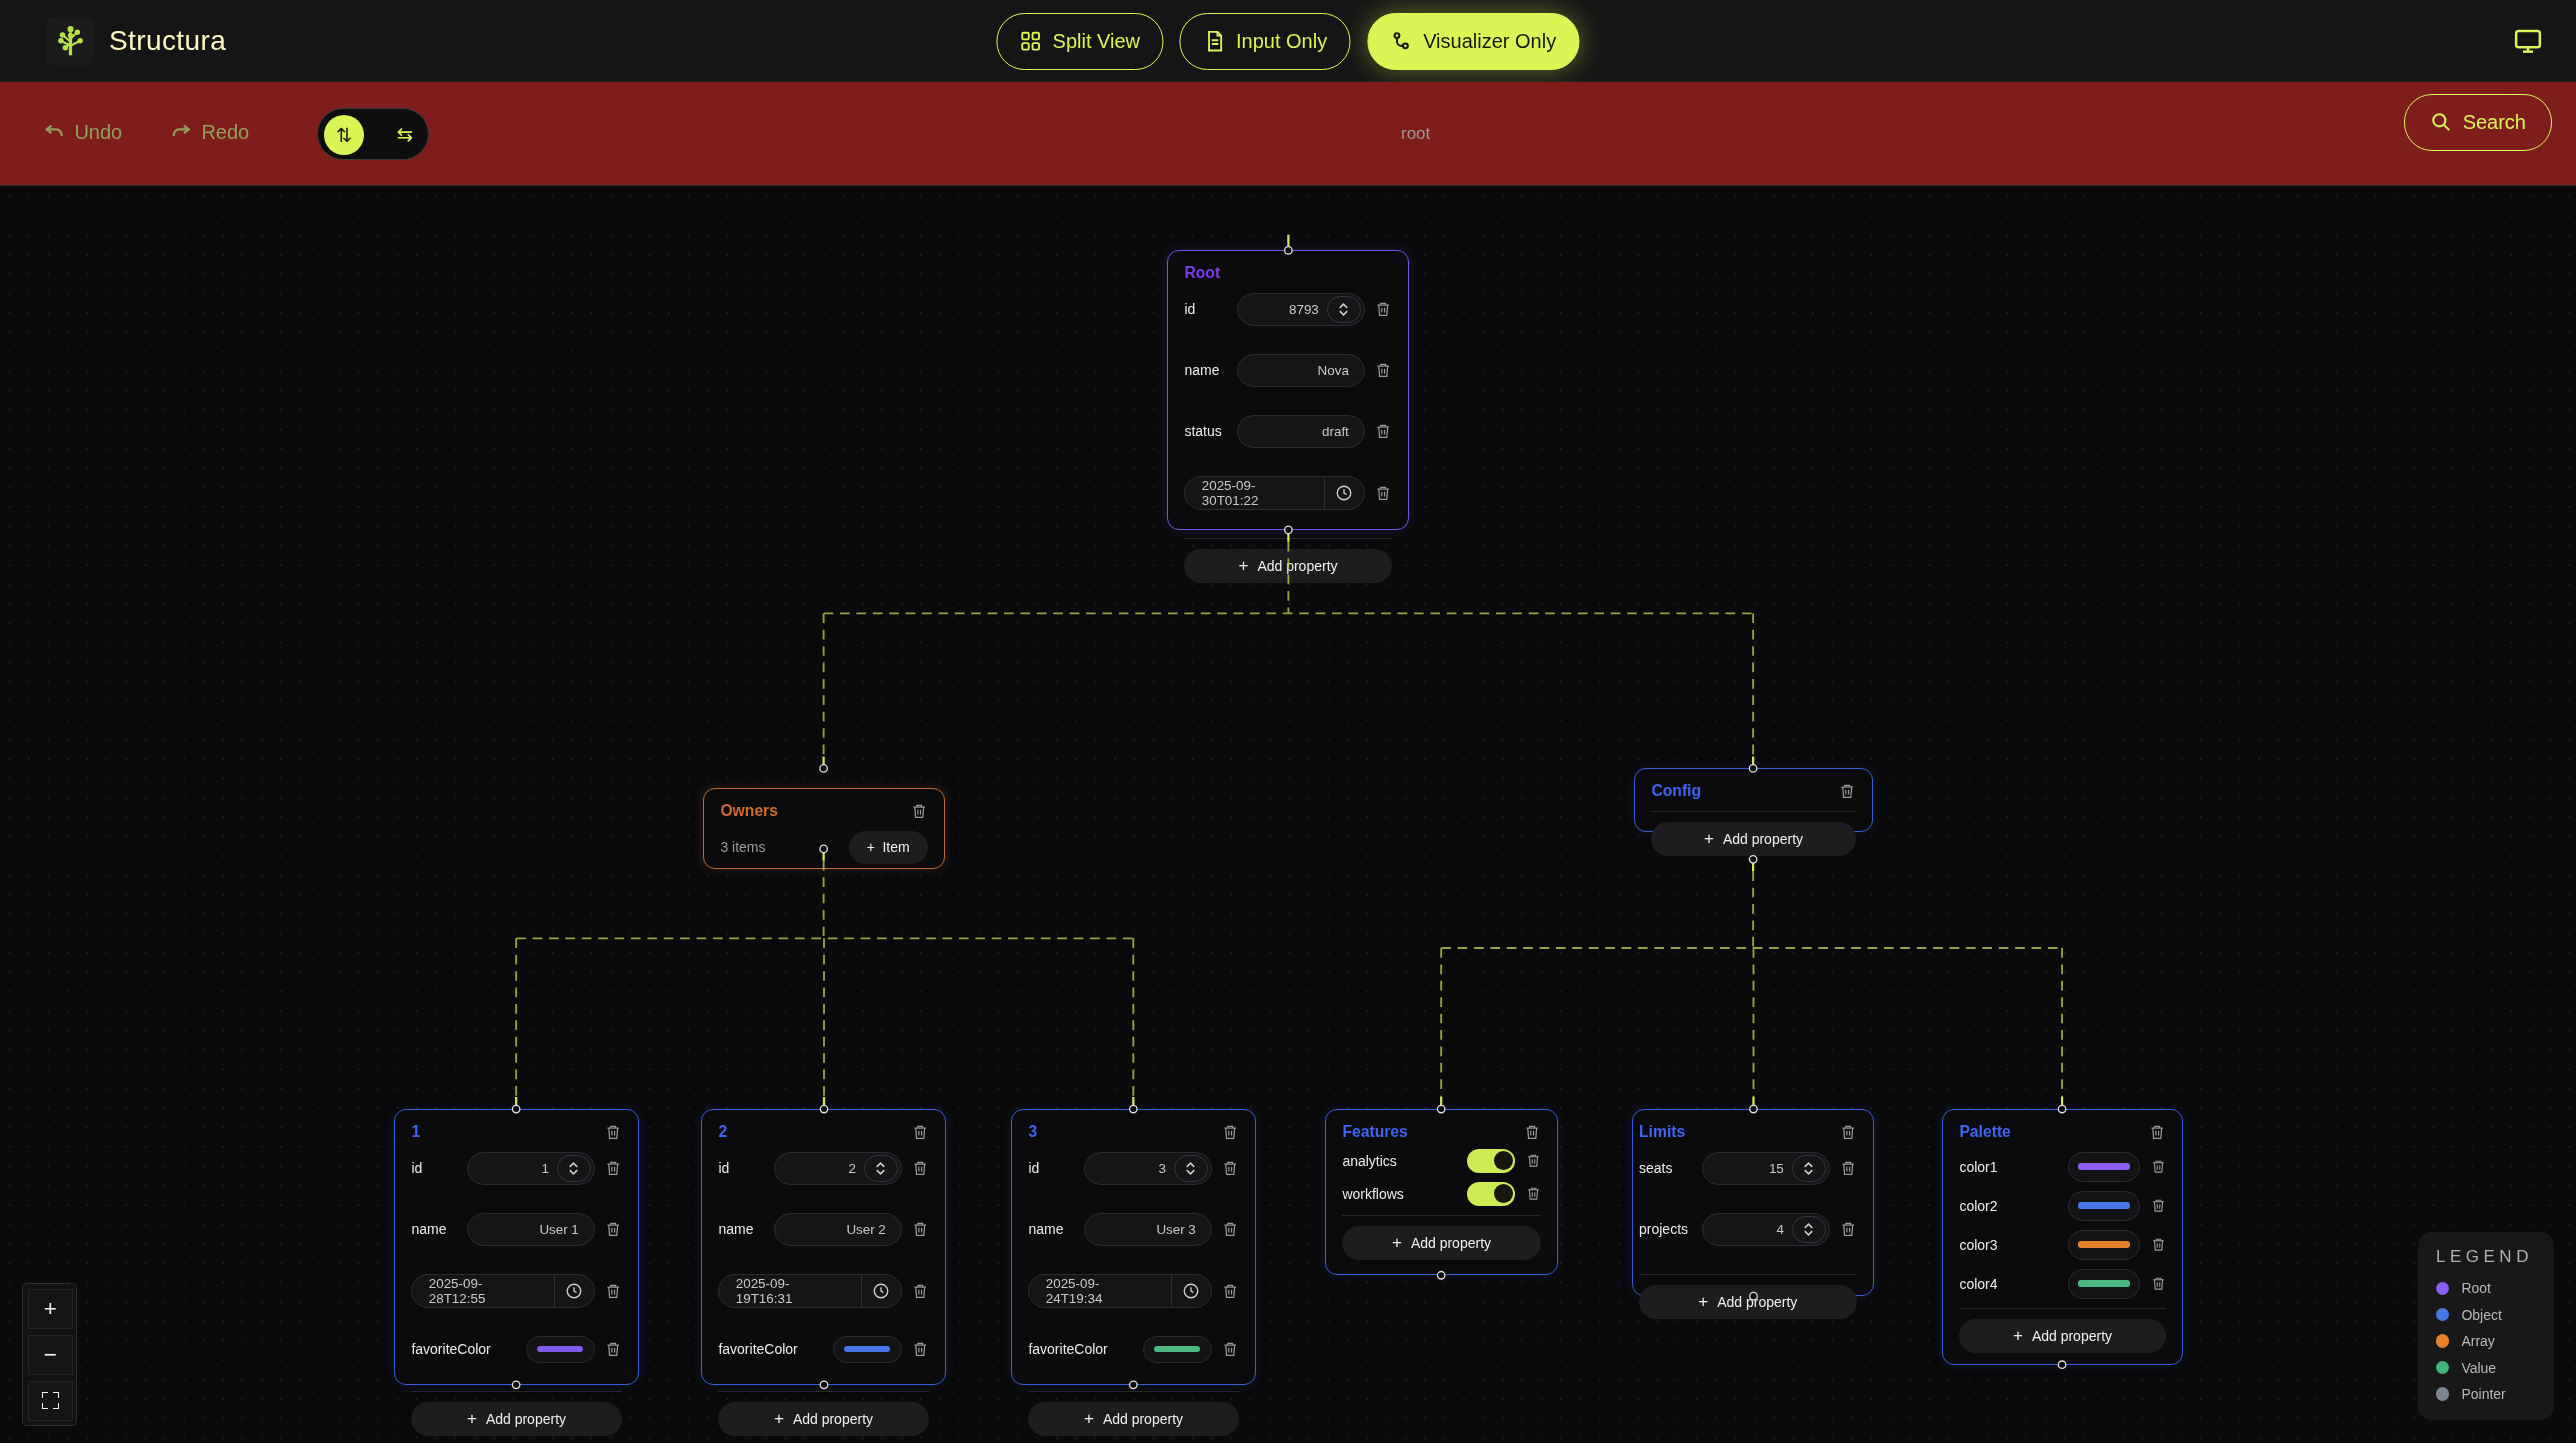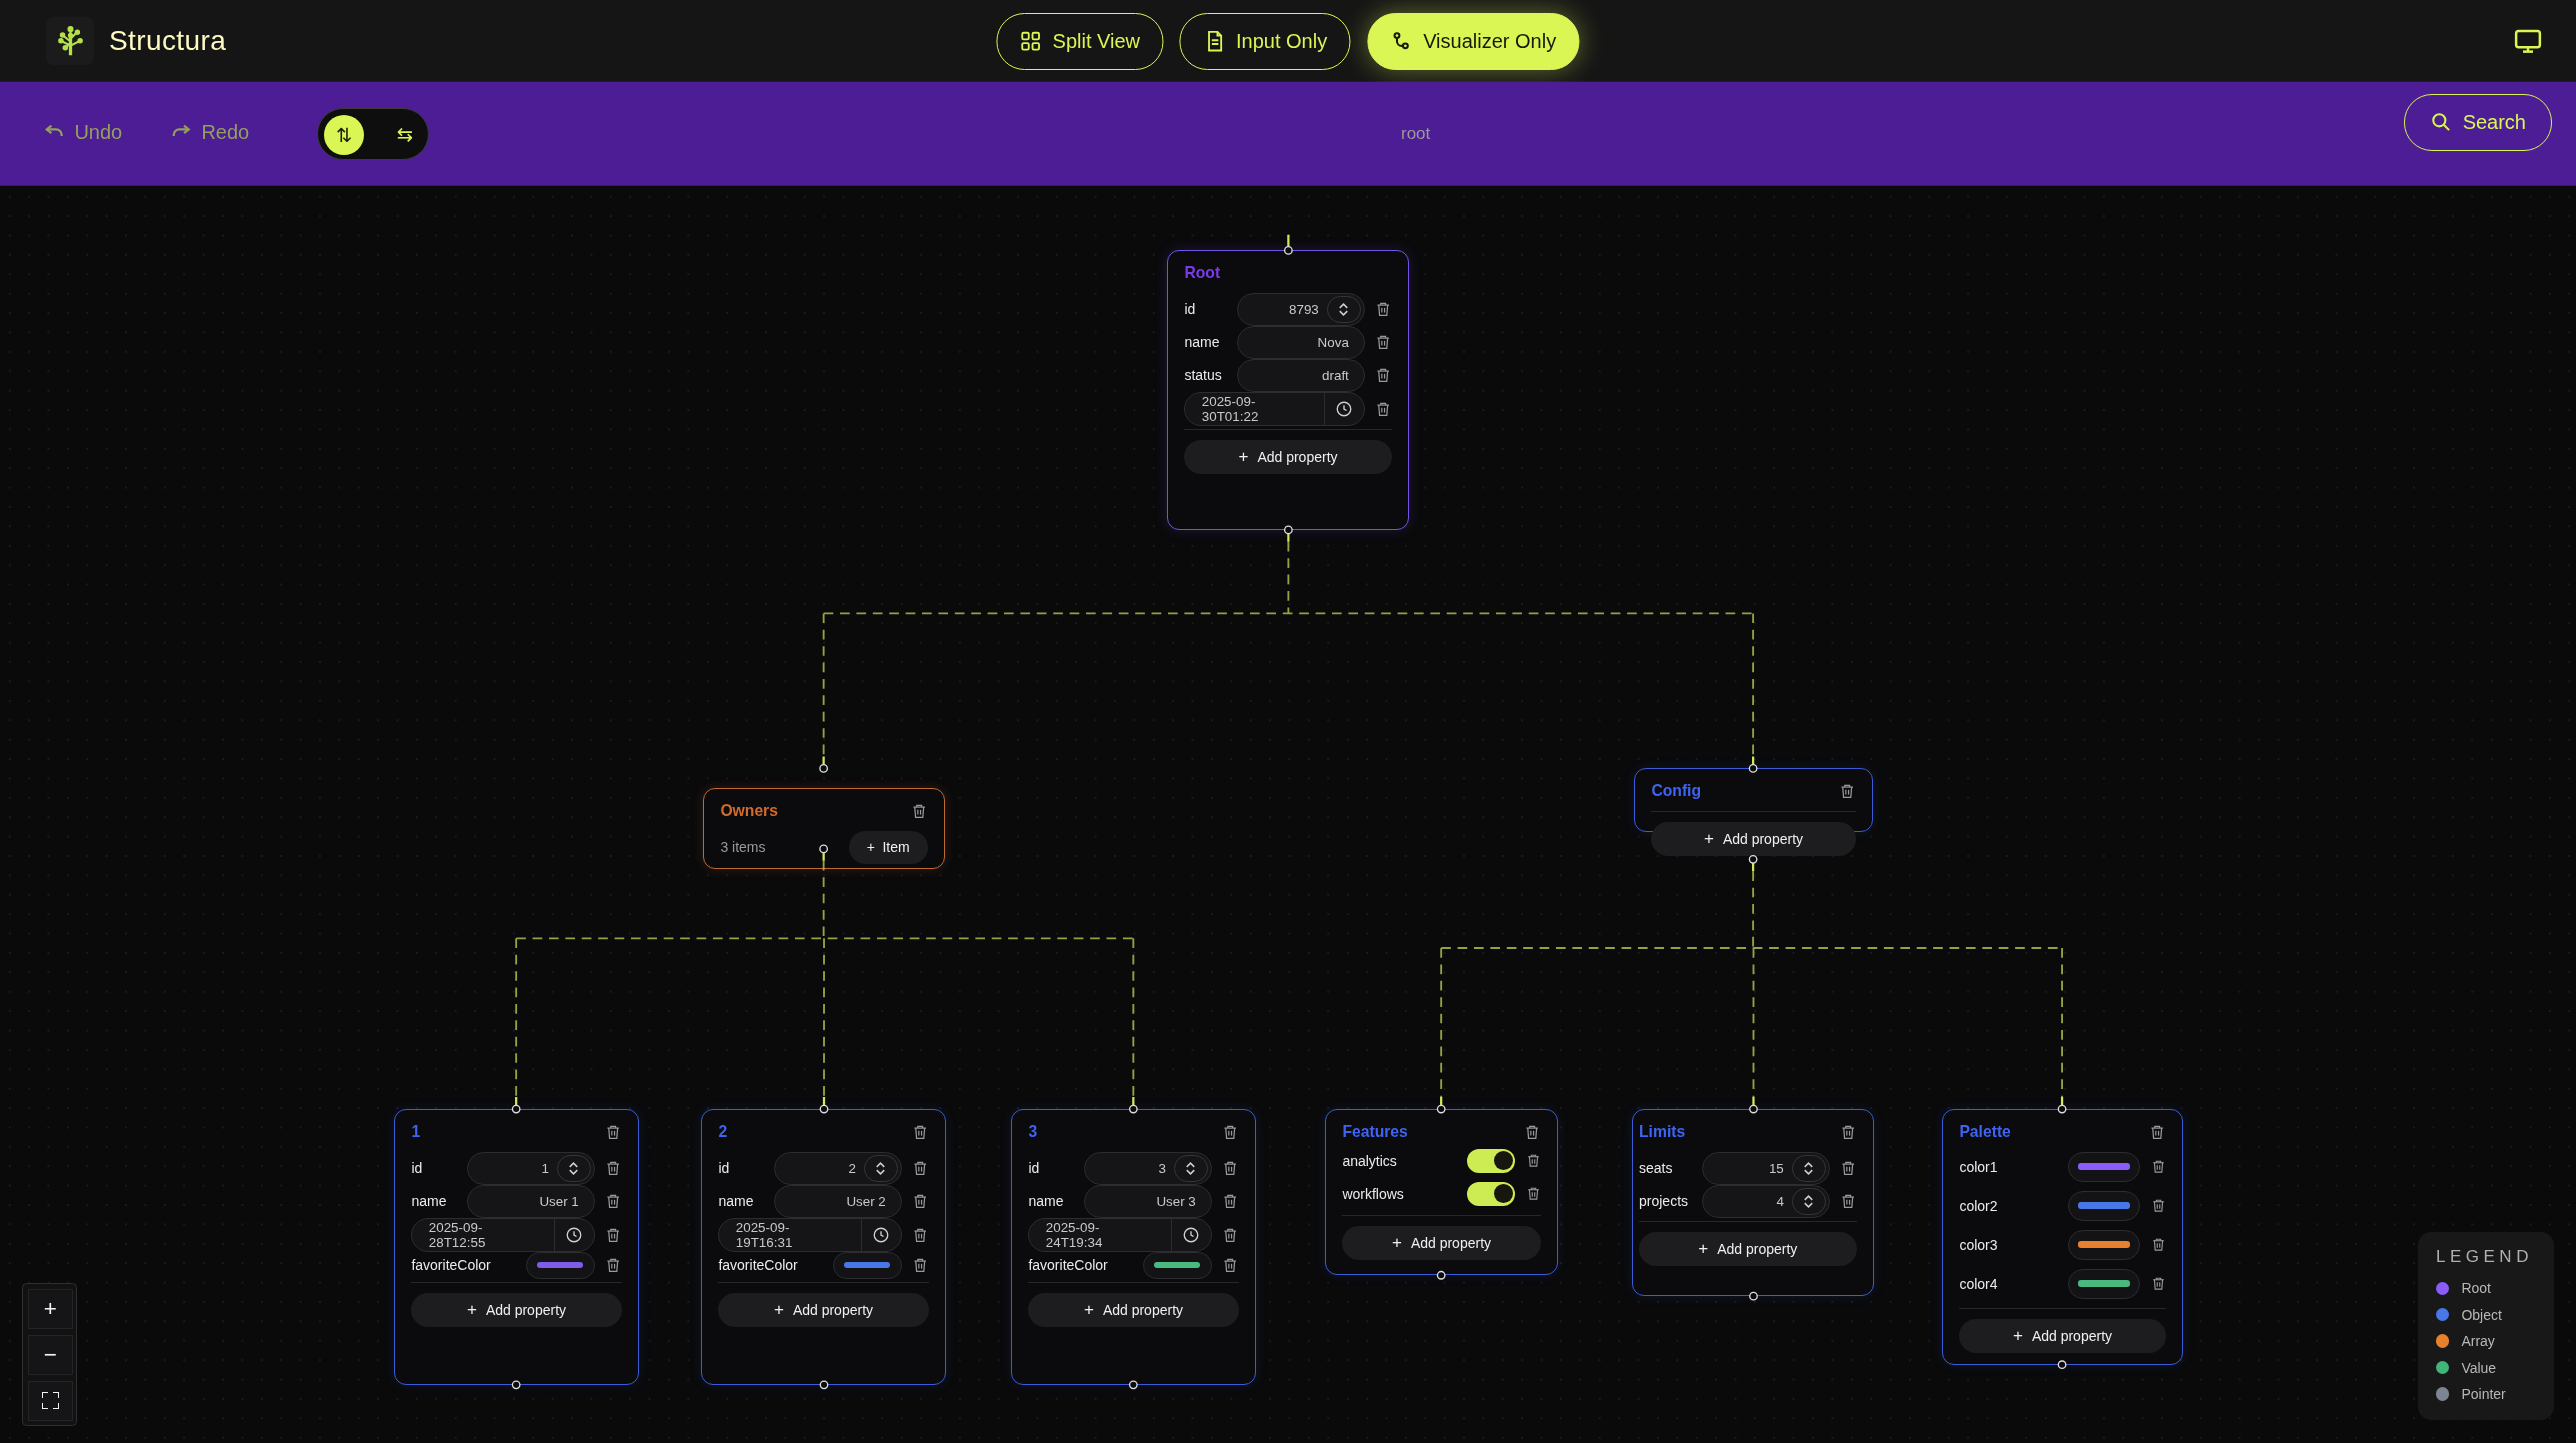--- a/index.html
+++ b/index.html
@@ -10,21 +10,21 @@
   #topbar { top:0; height:82px; background:#151515; border-bottom:0.7px solid #1f1f1f; }
   .logo-box { position:absolute; left:46px; top:17px; width:48px; height:48px; background:#1b1b1b; border-radius:7.5px; display:flex; align-items:center; justify-content:center; }
   .app-title { position:absolute; left:109px; top:50%; transform:translateY(-50%); font-size:28px; font-weight:400; color:#fef9c3; letter-spacing:0.4px;text-align:right; }
   .mode-group { position:absolute; left:50%; transform:translateX(-50%); top:12.7px; height:57px; display:flex; gap:16.4px; }
   .mode-btn { height:57px; border-radius:28px; border:1.5px solid #d9f654; background:transparent; color:#d9f654; font-size:20px; display:flex; align-items:center; gap:10.4px; padding:0 22.4px; font-family:inherit; cursor:pointer; }
   .mode-btn.active { background:#d9f654; color:#17190b; border-color:#d9f654; box-shadow:0 0 27px rgba(217,246,84,.40); }
   .mode-btn svg { flex:0 0 auto; }
   .monitor { position:absolute; right:33px; top:50%; transform:translateY(-50%); }
 
   
-  #toolbar { top:82px; height:104px; background:#4c1d95; border-bottom:0.7px solid #2b2b2b; }
+  #toolbar { top:82px; height:104px; background:#7f1d1d; border-bottom:0.7px solid #2b2b2b; }
   .tool-btn { position:absolute; display:flex; align-items:center; gap:9px; color:#93a05b; font-size:20px; background:none; border:none; font-family:inherit; cursor:pointer; }
   #undo-btn { left:43px; top:39px; }
   #redo-btn { left:170px; top:39px; }
   .layout-toggle { position:absolute; left:317px; top:26px; width:112px; height:52px; border:0.7px solid #3a3a3a; border-radius:26px; background:#0e0e0e; }
   .layout-toggle .opt-active { position:absolute; left:6px; top:6px; width:40px; height:40px; border-radius:50%; background:#d9f654; color:#1a1c0d; font-size:19.4px; display:flex; align-items:center; justify-content:center; cursor:pointer; }
   .layout-toggle .opt-inactive { position:absolute; right:15px; top:50%; transform:translateY(-50%); color:#d9f654; font-size:19.4px; cursor:pointer; }
   .breadcrumb { position:absolute; left:1401px; top:50%; transform:translateY(-50%); color:#9a9a9a; font-size:17px; }
   .search-btn { position:absolute; right:24px; top:12px; height:57px; border-radius:28px; border:1.5px solid #d9f654; background:transparent; color:#d9f654; font-size:20px; display:flex; align-items:center; gap:10.4px; padding:0 25px; font-family:inherit; cursor:pointer; }
 
   
@@ -35,21 +35,21 @@
   
   .node { position:absolute; background:#0b0b0d; border:1.5px solid; border-radius:12px; padding:13.4px 16.4px; }
   .node.blue   { border-color:#3a5cd8; box-shadow:0 0 12px rgba(58,92,216,.15); }
   .node.purple { border-color:#7452e8; box-shadow:0 0 13.4px rgba(116,82,232,.18); }
   .node.orange { border-color:#bf6a33; box-shadow:0 0 12px rgba(191,106,51,.2);margin-top:20px; }
   .node-head { display:flex; align-items:center; justify-content:space-between; margin-bottom:10.4px; }
   .node-title { font-size:15.7px; font-weight:bold; }
   .blue .node-title { color:#3f63f2; }
   .purple .node-title { color:#7c3aed; }
   .orange .node-title { color:#cf6b2d; }
-  .row { display:flex; align-items:center; margin-bottom:0; gap:10.4px; }
+  .row { display:flex; align-items:center; margin-bottom:28px; gap:10.4px; }
   .row .label { flex:1; font-size:14px; color:#ececec; }
   .input { background:#151518; border:0.7px solid #2c2c31; border-radius:745px; height:33px; display:flex; align-items:center; padding:0 15px; color:#c9c9c9; font-size:13.4px;justify-content:flex-end; }
   .input.num { width:128px; position:relative; padding-right:45px; }
   .stepper { position:absolute; right:3px; top:2.2px; width:34px; height:27px; border:0.7px solid #35353b; border-radius:13.4px; display:flex; flex-direction:column; align-items:center; justify-content:center; gap:1.5px; cursor:pointer; }
   .input.text { width:128px; }
   .dt-wrap { flex:1; display:flex; background:#151518; border:0.7px solid #2c2c31; border-radius:745px; height:34px; overflow:hidden; align-items:stretch; }
   .dt-val { flex:1; display:flex; align-items:center; padding:0 16.4px; color:#c9c9c9; font-size:13.4px; }
   .dt-clock { width:40px; border-left:0.7px solid #2c2c31; display:flex; align-items:center; justify-content:center; cursor:pointer; }
   .swatch-pill { width:69px; height:27px; background:#131316; border:0.7px solid #2c2c31; border-radius:745px; display:flex; align-items:center; justify-content:center; cursor:pointer; }
   .swatch-bar { width:46px; height:6px; border-radius:3px; display:block; }

